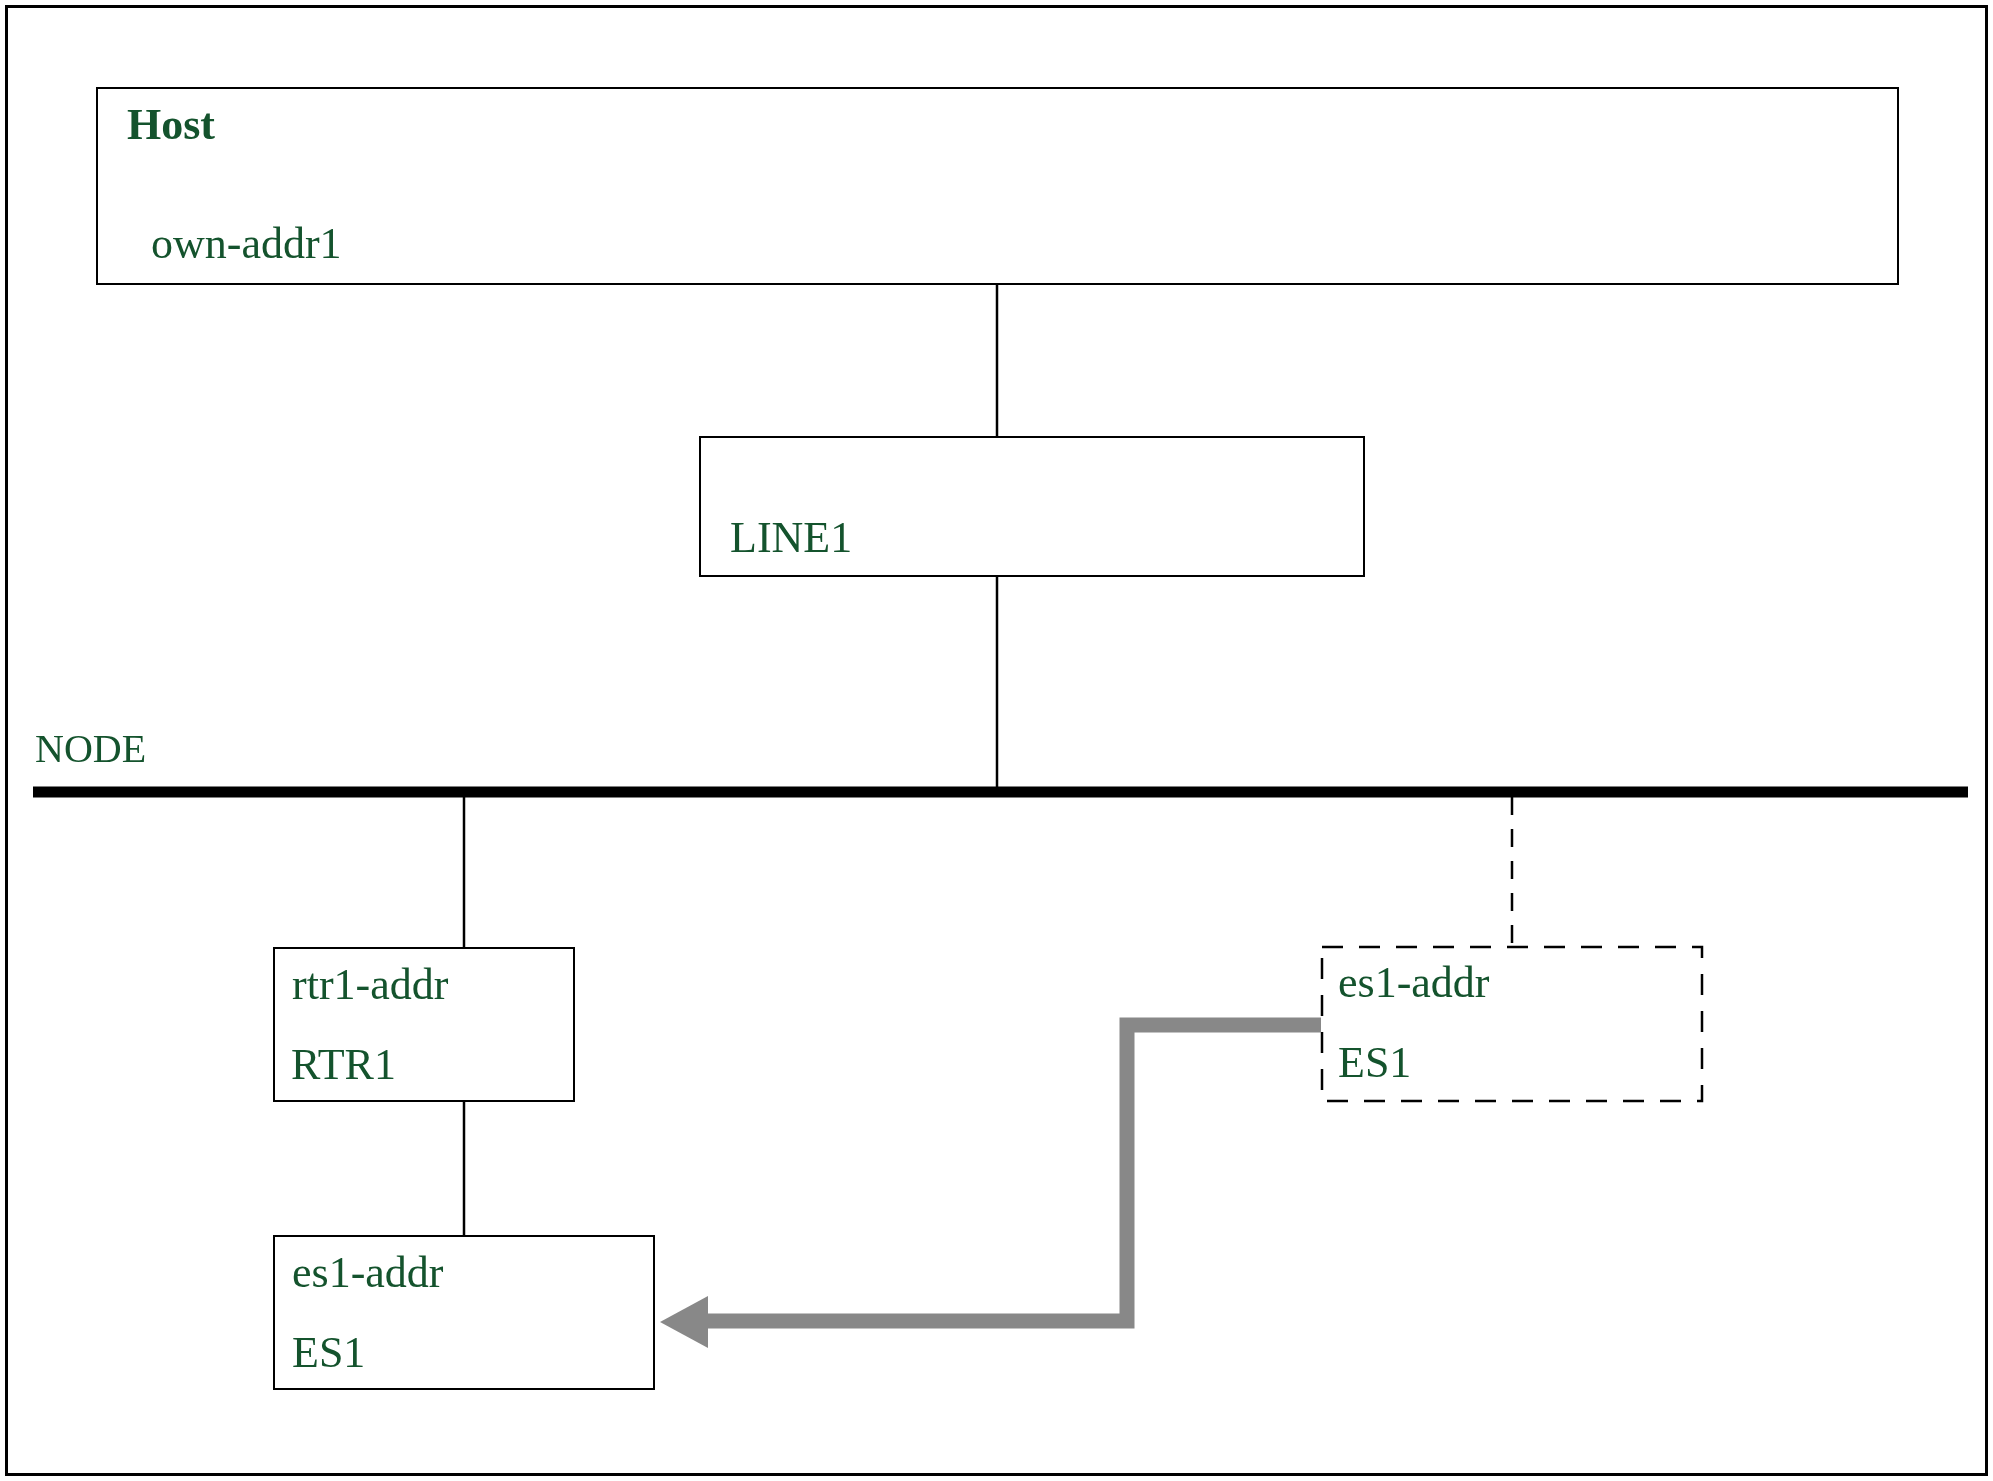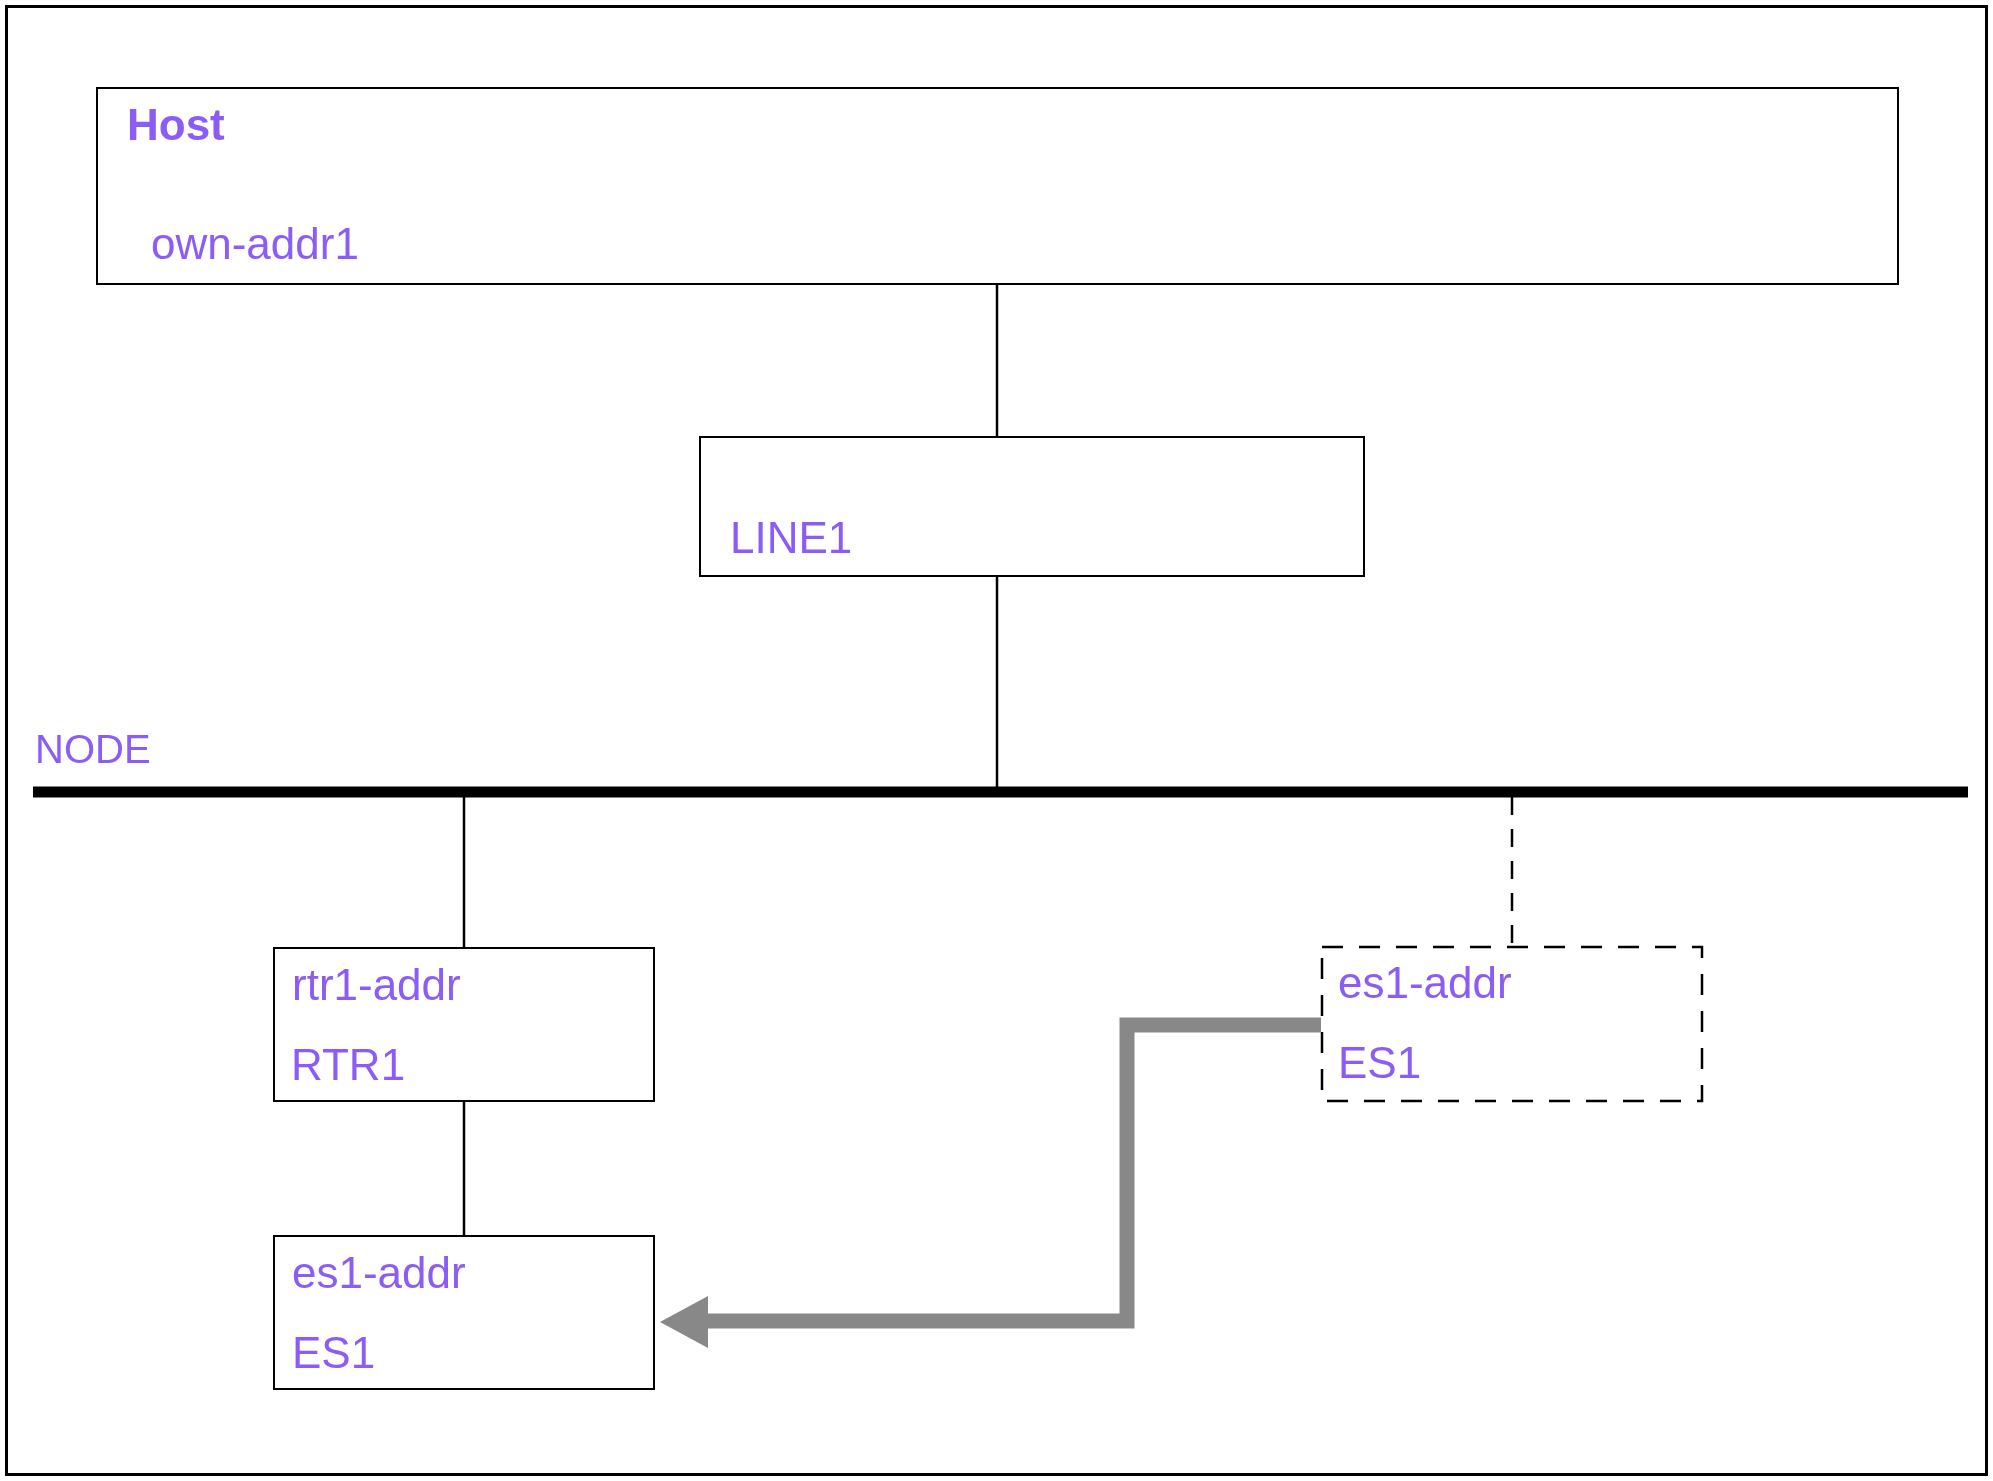--- a/index.html
+++ b/index.html
@@ -1,41 +1,41 @@
 <!DOCTYPE html>
 <html><head>
 <meta charset="utf-8">
 <style>
   html,body { margin:0; padding:0; background:#fff; }
   .canvas {
     position:relative; width:1993px; height:1481px;
     background:#fff; overflow:hidden;
-    font-family:Liberation Sans, sans-serif;
-    color:#8b5cf6;
+    font-family:Liberation Serif, serif;
+    color:#14532d;
   }
   .frame {
     position:absolute; left:5px; top:5px; width:1983px; height:1471px;
     border:3px solid #000; box-sizing:border-box;
   }
   .overlay { position:absolute; left:0; top:0; width:1993px; height:1481px; }
   .box {
     position:absolute; border:2px solid #000; box-sizing:border-box;
     background:transparent;
   }
   .txt {
     position:absolute; line-height:1; white-space:nowrap;
     font-size:44px; letter-spacing:0;
   }
   .bold { font-weight:bold; }
   .node-lbl { position:absolute; line-height:1; font-size:40px; white-space:nowrap; }
 
   
   .host-box  { left:96px;  top:87px;   width:1803px; height:198px; }
   .line1-box { left:663px; top:436px;  width:666px;  height:141px;margin-left:36px; }
-  .rtr1-box  { left:273px; top:947px;  width:382px;  height:155px; }
+  .rtr1-box  { left:273px; top:947px;  width:302px;  height:155px; }
   .es1-box   { left:273px; top:1235px; width:382px;  height:155px; }
   .phantom-box { position:absolute; left:1321px; top:946px; width:382px; height:156px; }
 </style>
 </head>
 <body>
 
 <div class="canvas">
 
   <div class="frame"></div>
 

